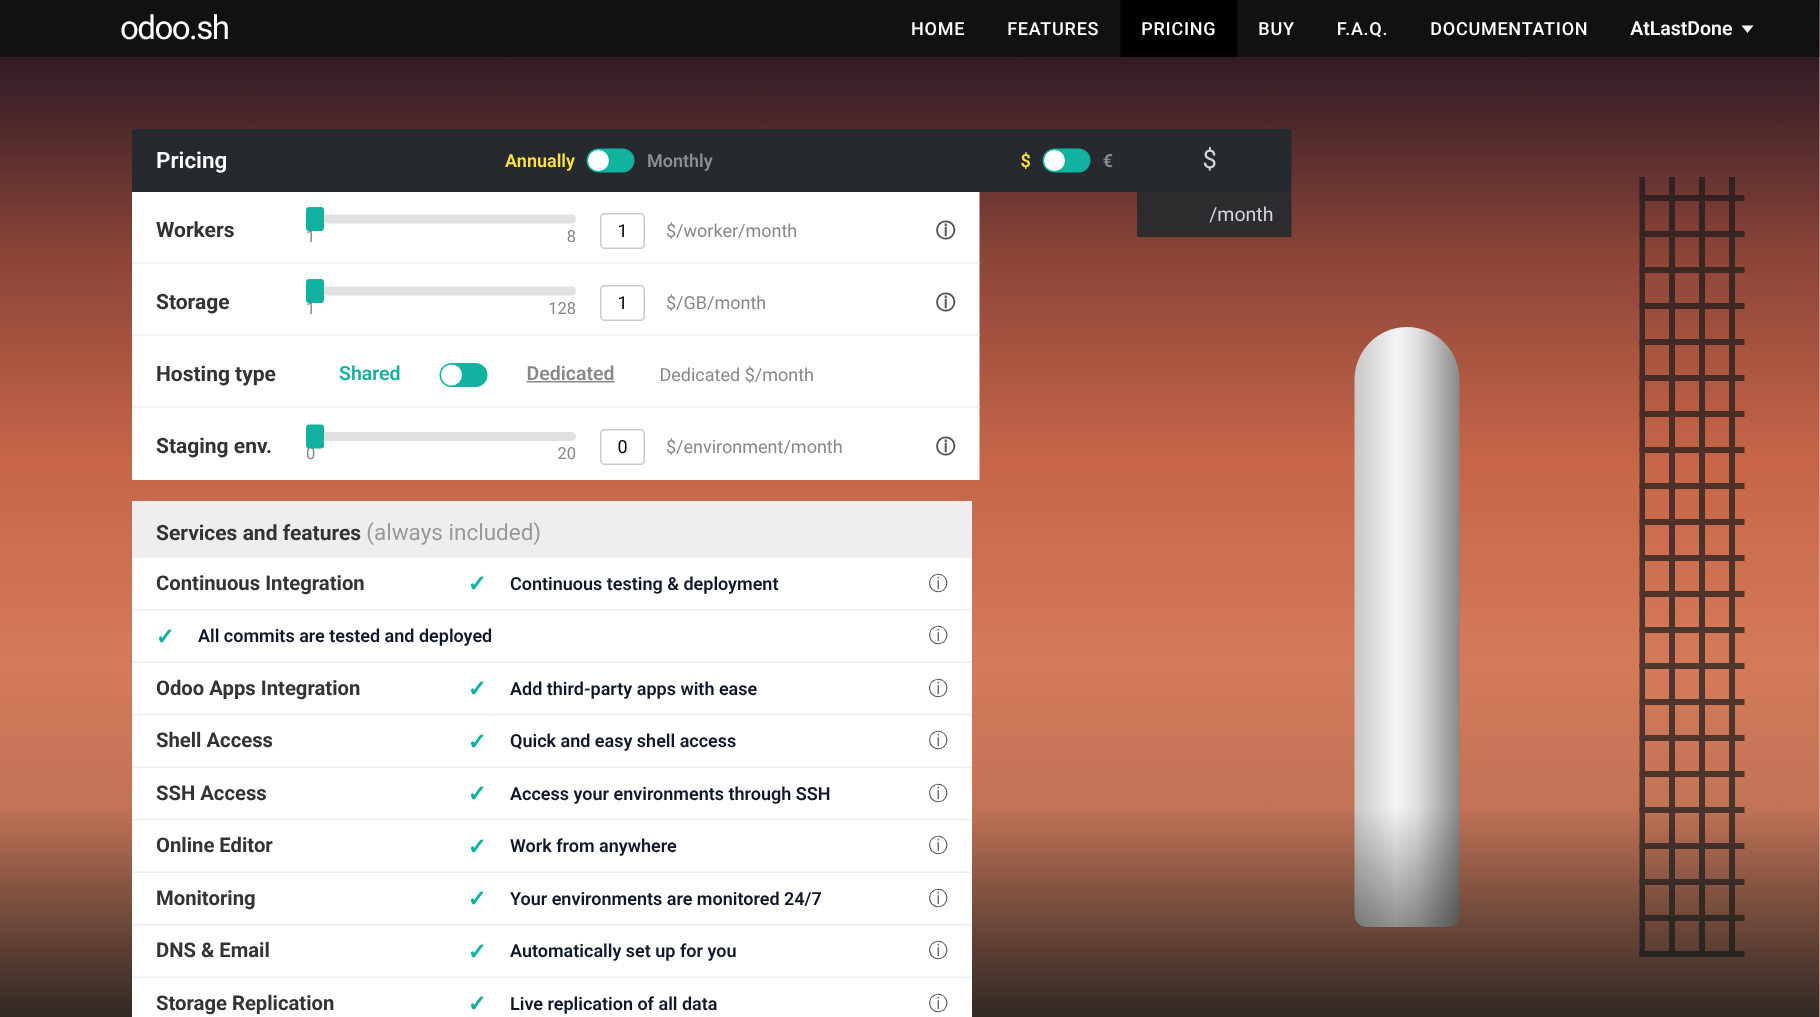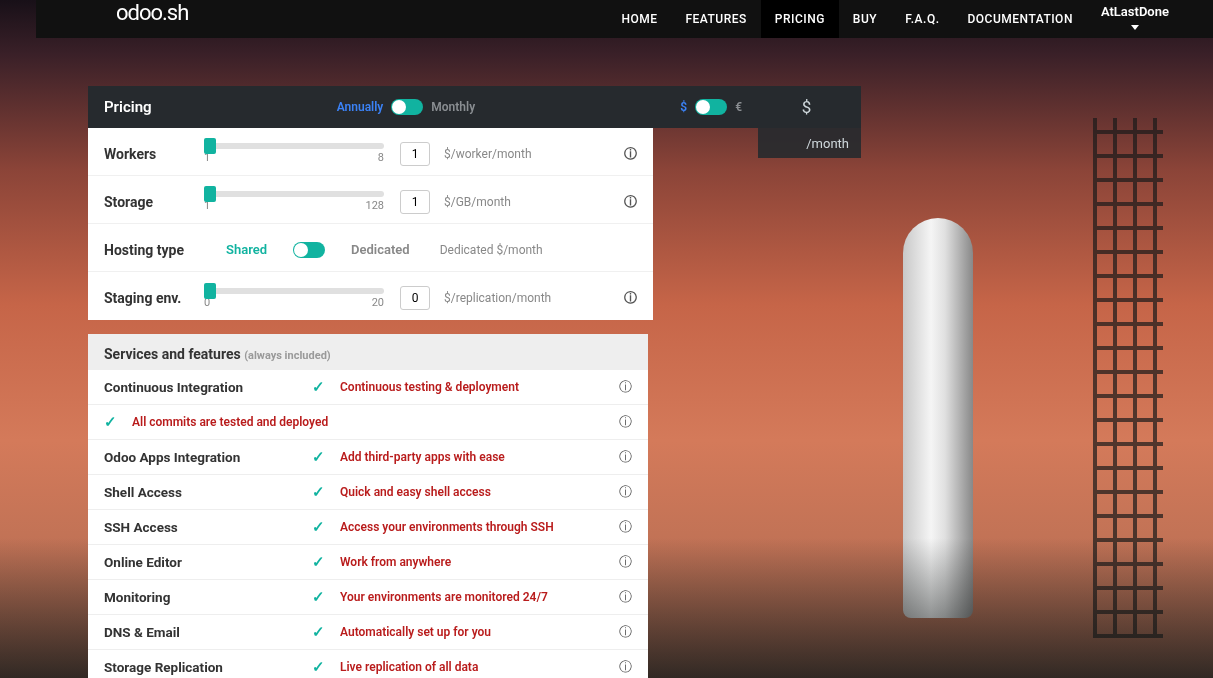--- a/index.html
+++ b/index.html
@@ -6,35 +6,35 @@
 body { width: 1213px; height: 678px; overflow: hidden; background: linear-gradient(180deg, #2a1825 0%, #b94d3a 25%, #d16845 50%, #c97a5c 100%); position: relative; }
 
 
 .bg-scene { position: absolute; inset: 0; z-index: 0; background: linear-gradient(180deg, #181018 0%, #3a2028 8%, #8b4438 25%, #c66548 45%, #d47a5a 65%, #a86850 100%); }
 .bg-scene::after { content:""; position:absolute; bottom:0; left:0; right:0; height:140px; background: linear-gradient(180deg, transparent 0%, rgba(20,25,25,0.8) 100%); }
 .rocket { position:absolute; right:240px; bottom:60px; width:70px; height:400px; background: linear-gradient(90deg, #c8c8c8 0%, #f5f5f5 40%, #e0e0e0 60%, #888 100%); border-radius: 35px 35px 8px 8px; }
 .tower { position:absolute; right:50px; bottom:40px; width:70px; height:520px; background: repeating-linear-gradient(0deg, #1a1a1a 0px, #1a1a1a 4px, transparent 4px, transparent 24px), repeating-linear-gradient(90deg, #1a1a1a 0px, #1a1a1a 4px, transparent 4px, transparent 20px); opacity:0.7; }
 .tower2 { position:absolute; left:105px; bottom:60px; width:50px; height:420px; background: repeating-linear-gradient(0deg, #2a2a2a 0px, #2a2a2a 3px, transparent 3px, transparent 30px); opacity:0.4; }
 
 
-.topnav { position: relative; z-index: 2; background: #111111; height: 38px; display:flex; align-items:flex-start; padding: 0 30px 0 80px; margin-left: 36px; }
+.topnav { position: relative; z-index: 2; background: #111111; height: 38px; display:flex; align-items:center; padding: 0 30px 0 80px; }
 .logo { font-size: 22px; font-weight: 400; color:#fff; letter-spacing:-1px; display:flex; align-items:center; }
 .nav-items { margin-left:auto; display:flex; height:100%; align-items:stretch; }
 .nav-item { color:#fff; font-size:12px; font-weight:500; letter-spacing:0.5px; display:flex; align-items:center; padding:0 14px; cursor:pointer; }
 .nav-item.active { background:#000; }
-.user-item { color:#fff; font-size:13px; font-weight:600; display:flex; align-items:center; padding:4px 14px; cursor:pointer; gap:6px;flex-direction:column; }
+.user-item { color:#fff; font-size:13px; font-weight:600; display:flex; align-items:center; padding:16px 14px; cursor:pointer; gap:6px; }
 .caret-down { width:0; height:0; border-left:4px solid transparent; border-right:4px solid transparent; border-top:5px solid #fff; }
 
 
 .panel-wrap { position: relative; z-index: 2; margin: 48px 0 0 88px; width: 670px; }
 .panel-header { background:#262a2e; height:42px; display:flex; align-items:center; padding:0 16px; color:#fff; }
 .panel-header-title { font-weight:600; font-size:15px; }
 .toggle-group { display:flex; align-items:center; gap:8px; margin-left:auto; font-size:12px; }
 .toggle-label { color:#8a8e92; font-weight:600; }
-.toggle-label.on { color:#3b82f6;text-align:right; }
+.toggle-label.on { color:#fde047;text-align:right; }
 .toggle-switch { width:32px; height:16px; background:#11b3a0; border-radius:10px; position:relative; cursor:pointer; }
 .toggle-switch .knob { width:14px; height:14px; background:#fff; border-radius:50%; position:absolute; top:1px; left:1px; }
 
 .price-box { background:#262a2e; height:42px; width:103px; position:absolute; right:-103px; top:0; display:flex; align-items:center; justify-content:center; color:#9faab0; font-size:13px; padding:0 12px; }
 .price-box .cur { font-size:17px; color:#cfd8dc; margin-right:6px; }
 .price-sub { position:absolute; right:-103px; top:42px; color:#cfd8dc; background:rgba(38,42,46,0.9); width:103px; height:30px; display:flex; align-items:center; justify-content:flex-end; padding-right:12px; font-size:13px; }
 
 .config-rows { background:#fff; }
 .config-row { display:flex; align-items:center; padding:10px 16px 6px; border-bottom:1px solid #f0f0f0; min-height:48px; position:relative; }
 .config-row:last-child { border-bottom:none; }
@@ -43,30 +43,30 @@
 .slider-track { height:6px; background:#e0e0e0; border-radius:3px; position:relative; }
 .slider-thumb { width:12px; height:16px; background:#11b3a0; border-radius:2px; position:absolute; top:-5px; left:0; cursor:grab; }
 .slider-labels { display:flex; justify-content:space-between; font-size:11px; color:#888; margin-top:2px; }
 .num-input { width:30px; height:24px; border:1px solid #ccc; border-radius:3px; text-align:center; font-size:12px; margin-right:14px; }
 .unit-label { font-size:12px; color:#888; font-weight:400; }
 .info-icon { margin-left:auto; color:#555; font-size:13px; font-weight:700; cursor:help; }
 
 .hosting-toggle { display:flex; align-items:center; gap:26px; margin-left:22px; }
 .ht-label { font-size:13px; font-weight:600; }
 .ht-label.on { color:#11b3a0; }
-.ht-label.off { color:#888; }
+.ht-label.off { color:#888;text-decoration:underline; }
 
 
 .features-panel { background:#eeeeee; margin-top:14px; width:560px; margin-left:0; }
 .features-header { padding:12px 16px 8px; font-size:14px; font-weight:700; color:#333; }
-.features-header .sub { font-size:11px; color:#999; font-weight:700;margin-top:44px; }
+.features-header .sub { font-size:15px; color:#999; font-weight:400;margin-top:44px; }
 .feature-row { background:#fff; border-bottom:1px solid #eee; display:flex; align-items:center; padding:8px 16px; min-height:33px; }
 .feature-name { width:208px; font-weight:700; font-size:13.5px; color:#333; }
 .check { color:#11b3a0; font-size:15px; font-weight:700; width:28px; }
-.feature-desc { font-size:12px; color:#b91c1c; font-weight:600; flex:1; }
+.feature-desc { font-size:12px; color:#0f172a; font-weight:600; flex:1; }
 .feature-info { color:#555; font-size:13px; cursor:help; }
 </style>
 </head>
 <body>
 
 <div class="bg-scene">
   <div class="tower2"></div>
   <div class="rocket"></div>
   <div class="tower"></div>
 </div>
@@ -161,21 +161,21 @@
       <div class="slider-wrap">
         <div class="slider-track">
             <div class="slider-thumb"></div>
           </div>
         <div class="slider-labels">
             <span>0</span>
             <span>20</span>
           </div>
       </div>
       <input class="num-input" value="0" style="">
-      <span class="unit-label">$/replication/month</span>
+      <span class="unit-label">$/environment/month</span>
       <span class="info-icon">ⓘ</span>
     </div>
   </div>
 
   <div class="features-panel">
     <div class="features-header">
       <span>Services and features</span>
       <span class="sub">(always included)</span>
     </div>
     <div id="features-list">

